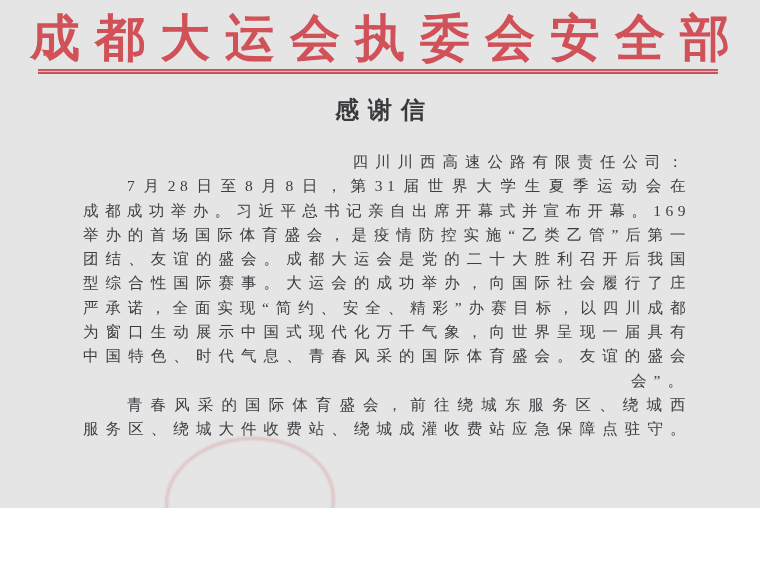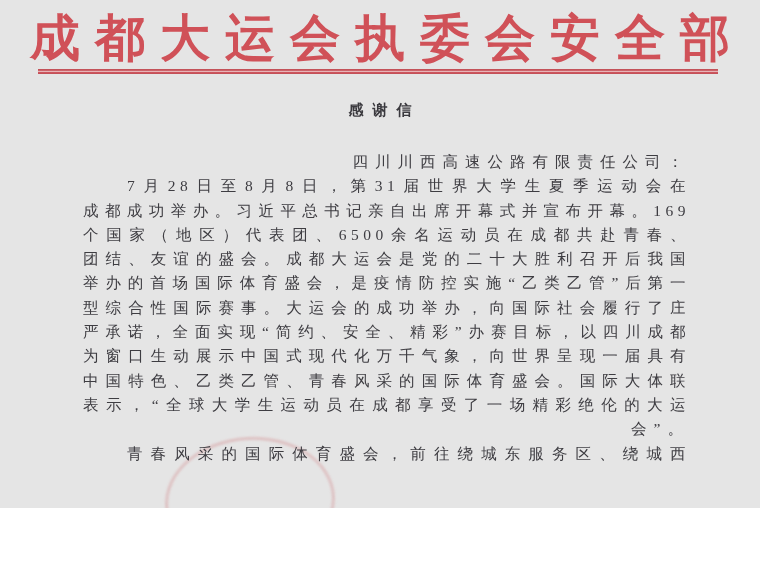--- a/index.html
+++ b/index.html
@@ -44,21 +44,21 @@
     top: 550px;
     background: linear-gradient(180deg, #f0b9bd 0%, #da626b 30%, #cc4f58 72%, #e79aa0 100%);
   }
   .letter-title {
     position: absolute;
     top: 96px;
     left: 0;
     width: 100%;
     margin: 0;
     text-align: center;
-    font-size: 15px;
+    font-size: 24px;
     line-height: 28px;
     font-weight: bold;
     letter-spacing: 9px;
     text-indent: 9px;
     color: #3a393e;
   }
   .letter-body {
     position: absolute;
     left: 83px;
     top: 150px;
@@ -108,27 +108,26 @@
   <div class="rule rule-top"></div>
 
   <h2 class="letter-title">感谢信</h2>
 
   <div class="seal-stamp"></div>
 
   <main class="letter-body">
       <div class="body-line no-justify">四川川西高速公路有限责任公司：</div>
       <div class="body-line justify indent">7月28日至8月8日，第31届世界大学生夏季运动会在</div>
       <div class="body-line justify">成都成功举办。习近平总书记亲自出席开幕式并宣布开幕。169</div>
-      <div class="body-line justify">个国家（地区）代表团、6500余名运动员在成都共赴青春、</div>
+      <div class="body-line justify">举办的首场国际体育盛会，是疫情防控实施“乙类乙管”后第一</div>
       <div class="body-line justify">团结、友谊的盛会。成都大运会是党的二十大胜利召开后我国</div>
-      <div class="body-line justify">举办的首场国际体育盛会，是疫情防控实施“乙类乙管”后第一</div>
       <div class="body-line justify">型综合性国际赛事。大运会的成功举办，向国际社会履行了庄</div>
       <div class="body-line justify">严承诺，全面实现“简约、安全、精彩”办赛目标，以四川成都</div>
       <div class="body-line justify">为窗口生动展示中国式现代化万千气象，向世界呈现一届具有</div>
-      <div class="body-line justify">中国特色、乙类乙管、青春风采的国际体育盛会。国际大体联</div>
-      <div class="body-line justify">表示，“全球大学生运动员在成都享受了一场精彩绝伦的大运</div>
+      <div class="body-line justify">中国特色、时代气息、青春风采的国际体育盛会。友谊的盛会</div>
       <div class="body-line no-justify">会”。</div>
       <div class="body-line justify indent">青春风采的国际体育盛会，前往绕城东服务区、绕城西</div>
+      <div class="body-line justify">服务区、绕城大件收费站、绕城成灌收费站应急保障点驻守。</div>
     </main>
 
   <div class="rule rule-bottom"></div>
 
 </div>
 
 </body></html>

